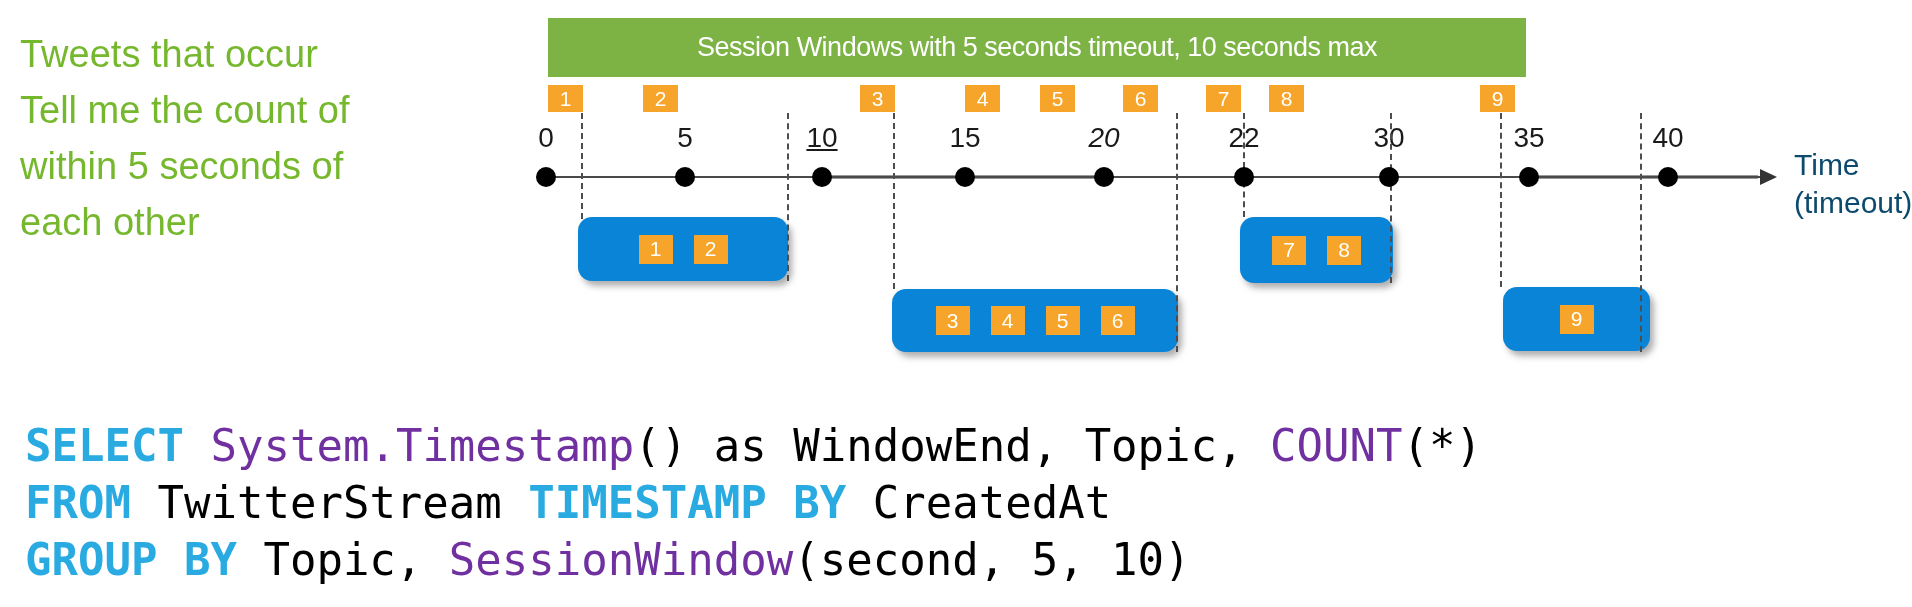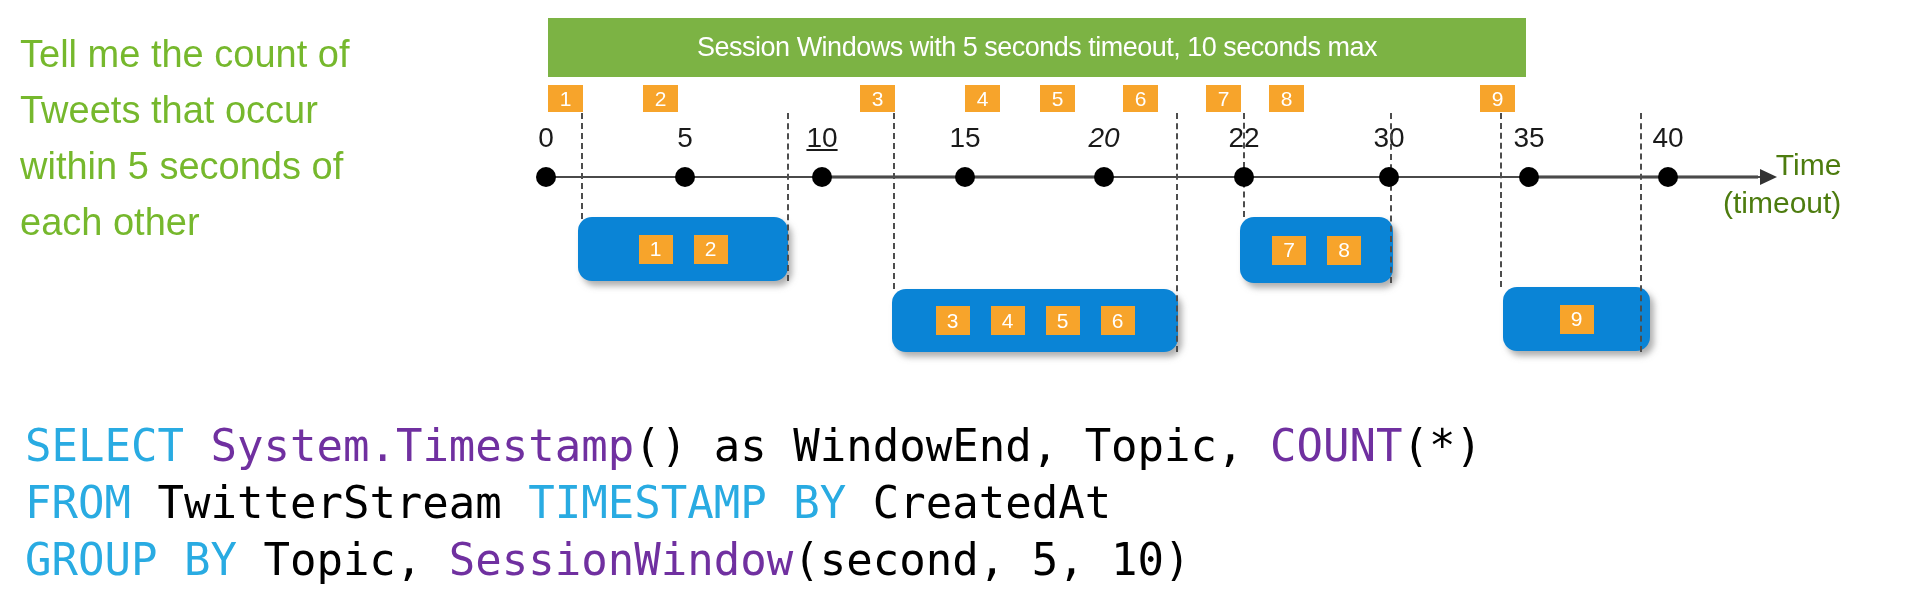--- a/index.html
+++ b/index.html
@@ -34,49 +34,49 @@
     left:1760px;top:169px;width:0;height:0;z-index:2;
     border-left:17px solid #333333;border-top:8px solid transparent;border-bottom:8px solid transparent;
   }
   .dot{
     top:167px;width:20px;height:20px;border-radius:50%;background:#000000;z-index:6;
   }
   .tick-label{
     top:122px;width:70px;text-align:center;
     font-size:28px;color:#1a1a1a;z-index:3;
   }
-  .time-label{left:1723px;top:146px;font-size:30px;color:#4d7c0f;line-height:38px;z-index:3;text-align:right;}
+  .time-label{left:1794px;top:146px;font-size:30px;color:#0c4a6e;line-height:38px;z-index:3;}
   
   .dash{width:0;border-left:2px dashed #4d4d4d;z-index:5;}
   
   .window{
     background:var(--blue);border-radius:14px;z-index:3;
     display:flex;align-items:center;justify-content:center;gap:21px;
     box-shadow:4px 5px 6px rgba(110,110,110,0.55);
   }
   .chip{
     width:34px;height:29px;background:var(--orange);
     display:flex;align-items:center;justify-content:center;
     color:#ffffff;font-size:21px;
   }
   
   .code{
     left:25px;top:417px;font-family:"DejaVu Sans Mono",monospace;
     font-size:44px;line-height:57px;white-space:pre;color:#000000;
   }
-  .tok-keyword{color:var(--kw);}
+  .tok-keyword{color:var(--kw);font-weight:bold;}
   .tok-function{color:var(--fn);margin-top:16px;}
   .tok-plain{color:#000000;}
 </style>
 </head>
 <body style="--green: #7CB344; --text-green: #76B82D; --orange: #F7A42B; --blue: #0A84D6; --kw: #29ABE2; --fn: #7030A0;">
 
 <div class="abs request" id="request">
+    <div class="">Tweets that occur</div>
     <div class="">Tell me the count of</div>
-    <div class="">Tweets that occur</div>
     <div class="">within 5 seconds of</div>
     <div class="">each other</div>
   </div>
 
 <div class="abs banner">
   <span>Session Windows with 5 seconds timeout, 10 seconds max</span>
 </div>
 
 <div class="abs axis-line"></div>
 <div class="abs arrow-head"></div>

